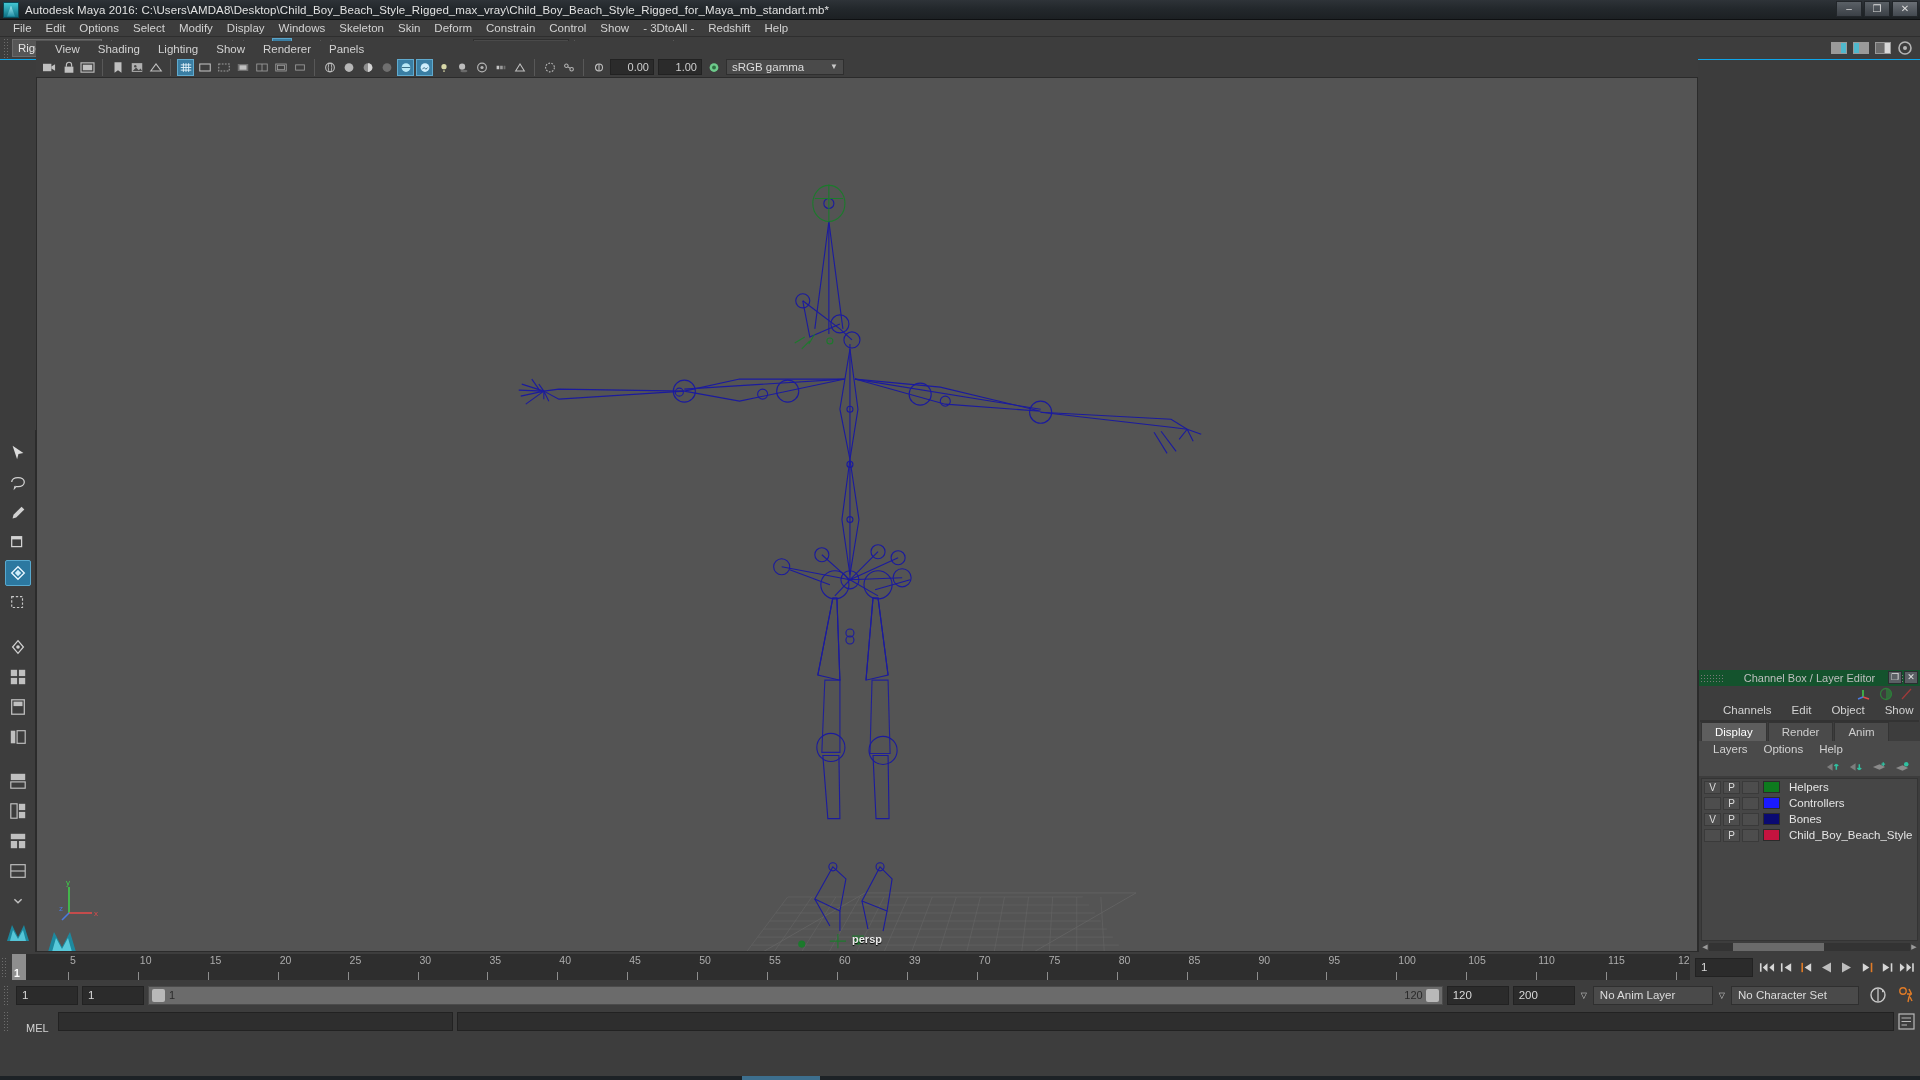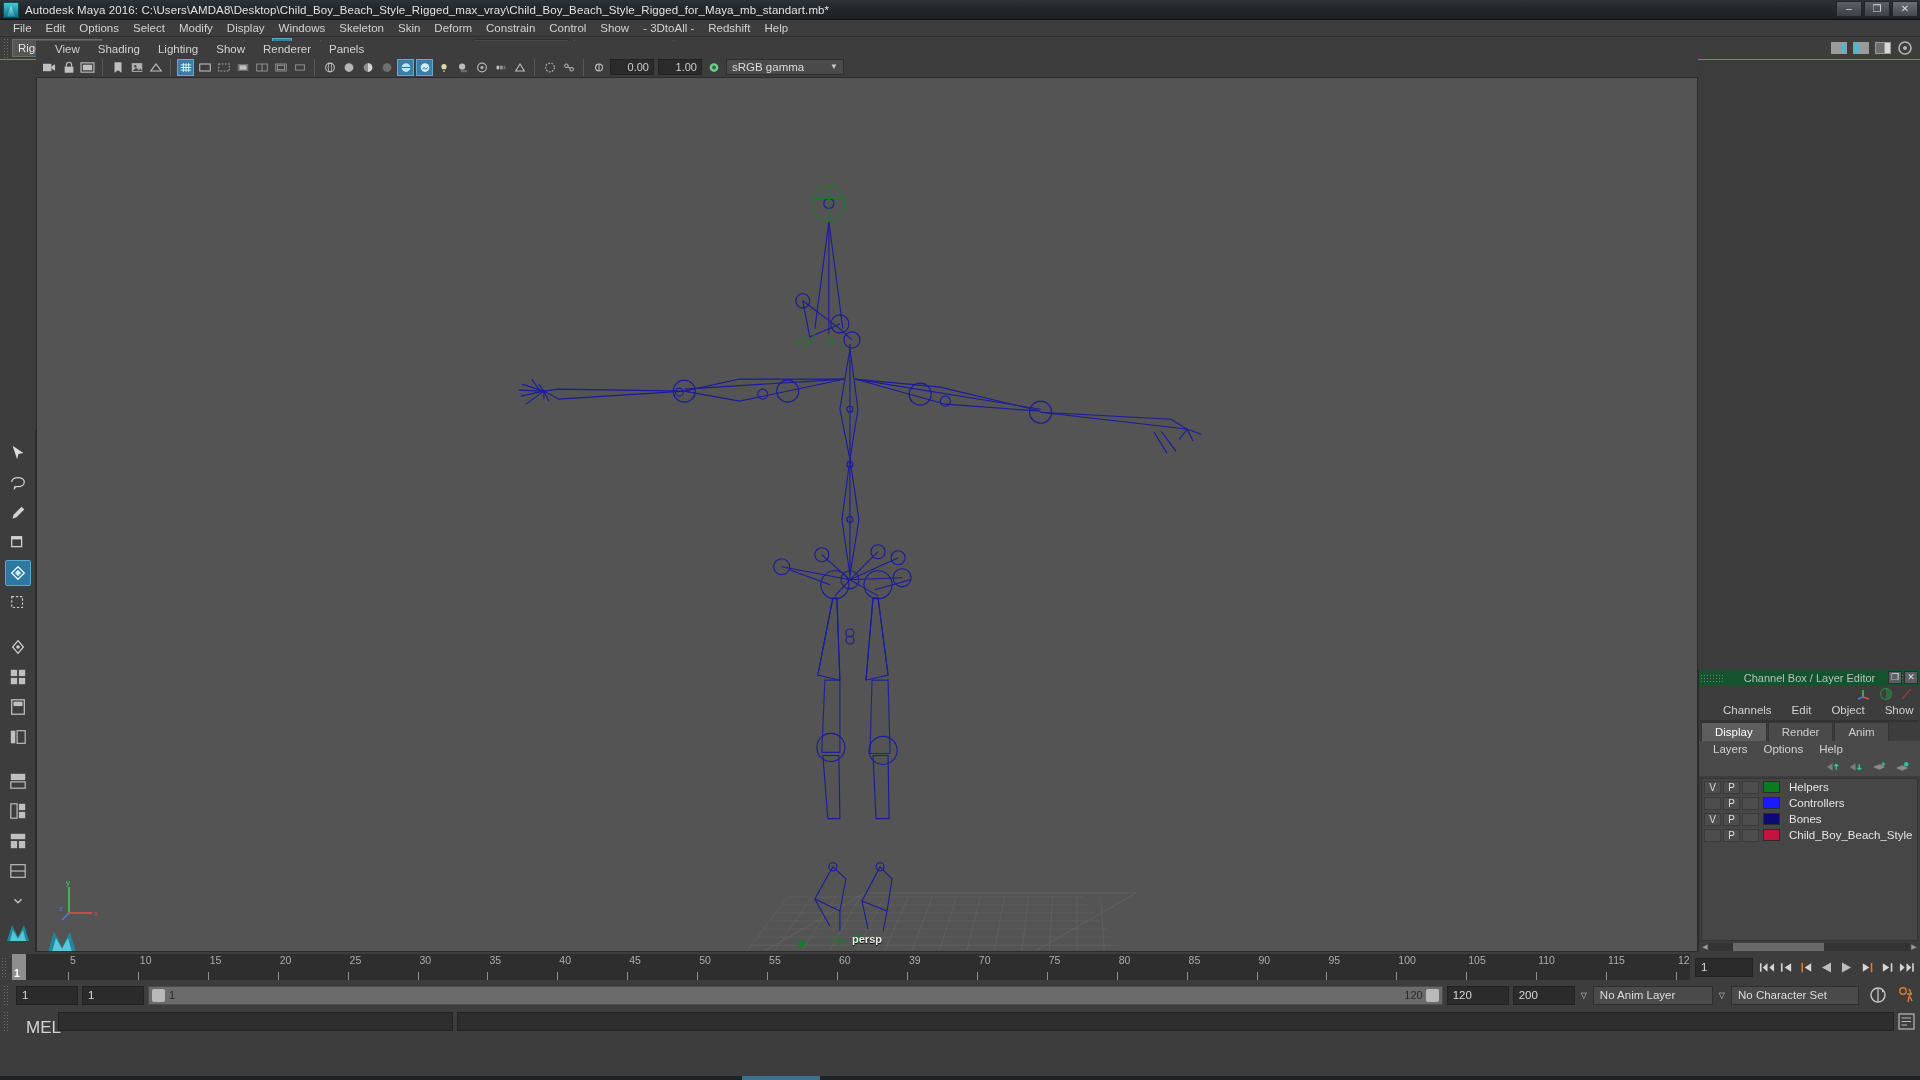--- a/index.html
+++ b/index.html
@@ -222,21 +222,21 @@
   .rs-handleR { width: 13px; height: 13px; background: #b9b9b9; border-radius: 2px; position: absolute; right: 3px; }
   .rs-bar .v1 { font-size: 11px; color: #2a2a2a; margin-left: 4px; }
   .rs-bar .v2 { font-size: 11px; color: #2a2a2a; position: absolute; right: 19px; }
   .combo {
     height: 19px; background: #4a4a4a; border: 1px solid #2f2f2f; color: #dcdcdc;
     font-size: 11.5px; line-height: 17px; padding: 0 6px; display: flex; align-items: center; flex: 0 0 auto;
   }
   .dn-arrow { font-size: 8px; color: #c9c9c9; padding: 0 2px; }
 
   .cmdline-row { height: 27px; display: flex; align-items: center; padding-left: 2px; }
-  .mel-label { width: 46px; font-size: 17px; color: #d3d3d3; padding-left: 14px; flex: 0 0 auto; margin-top: 12px;}
+  .mel-label { width: 46px; font-size: 11px; color: #d3d3d3; padding-left: 14px; flex: 0 0 auto; margin-top: 12px;}
   .cmd-input { height: 19px; background: #2e2e2e; border: 1px solid #222; flex: 0 0 auto; }
   .cmd-a { width: 395px; }
   .cmd-b { flex: 1; margin-left: 4px; margin-right: 4px; }
   .cmd-ico { width: 17px; height: 17px; margin-right: 5px; flex: 0 0 auto; }
 
   .helpline-row { height: 22px; display: flex; align-items: center; padding-left: 2px; border-top: 1px solid #333; }
   .helpline { font-size: 11.5px; color: #c6c6c6; padding-left: 14px; }
 
   
   .taskstrip { position: absolute; left: 0; right: 0; bottom: 0; height: 4px; background: #1d2226; }

